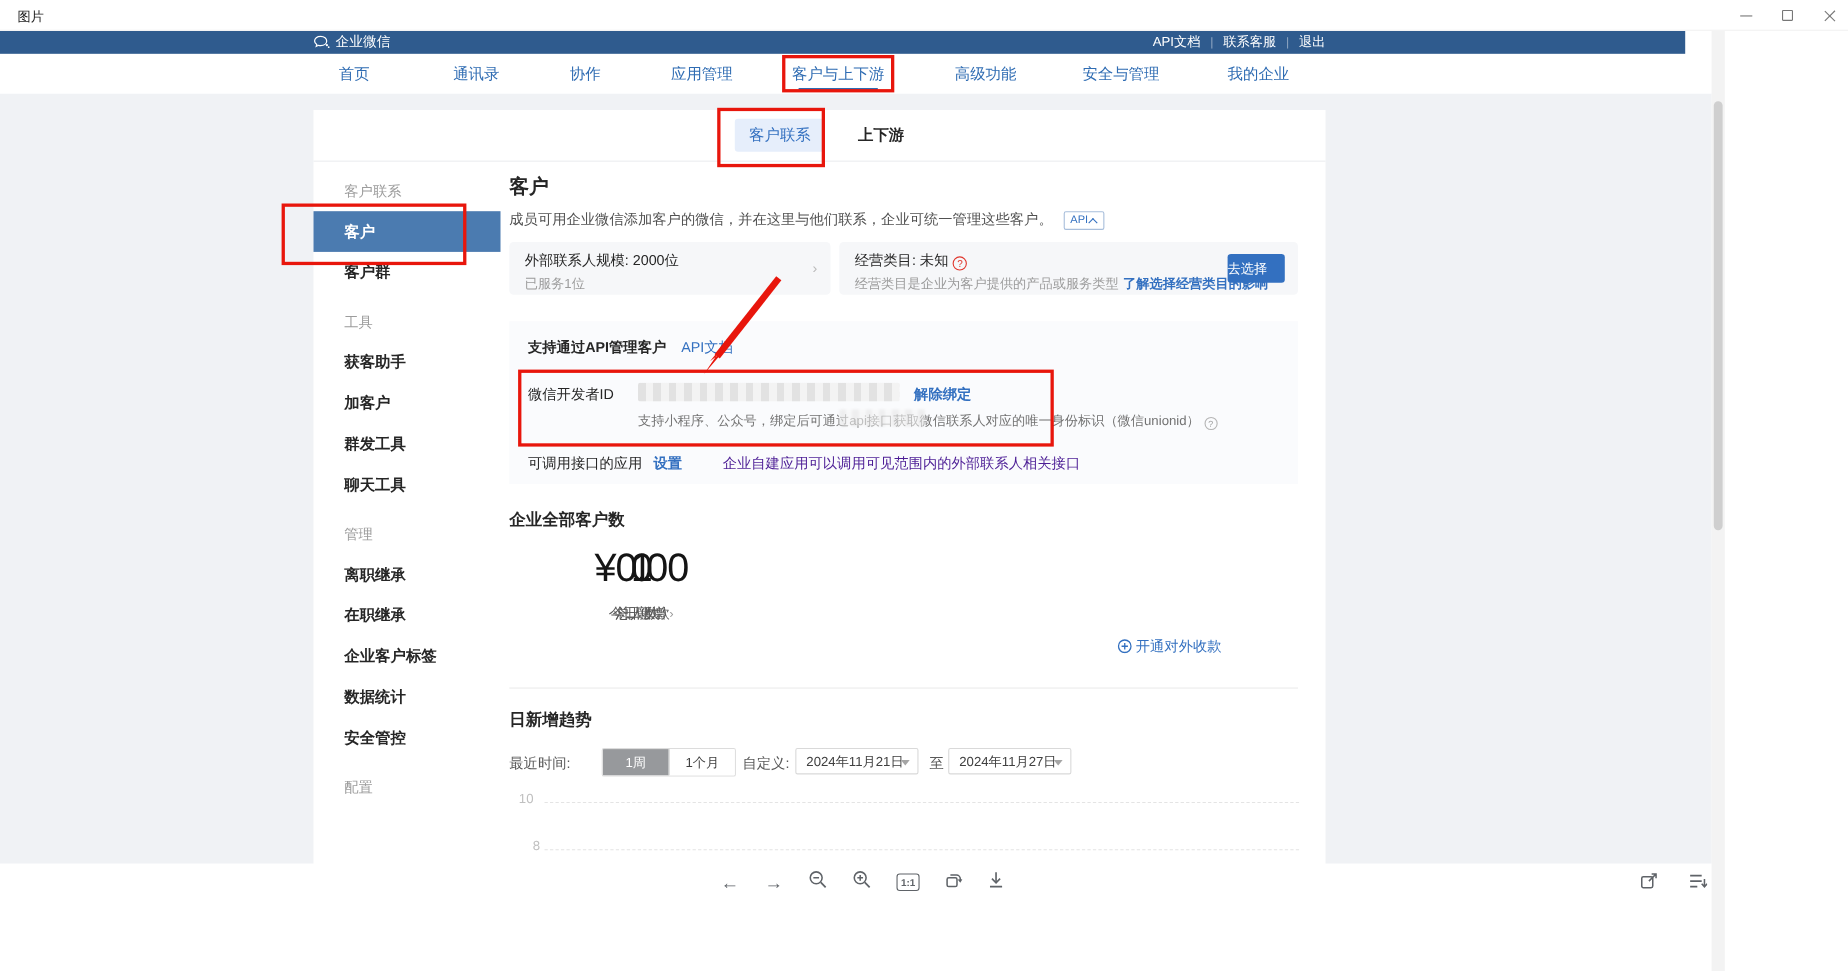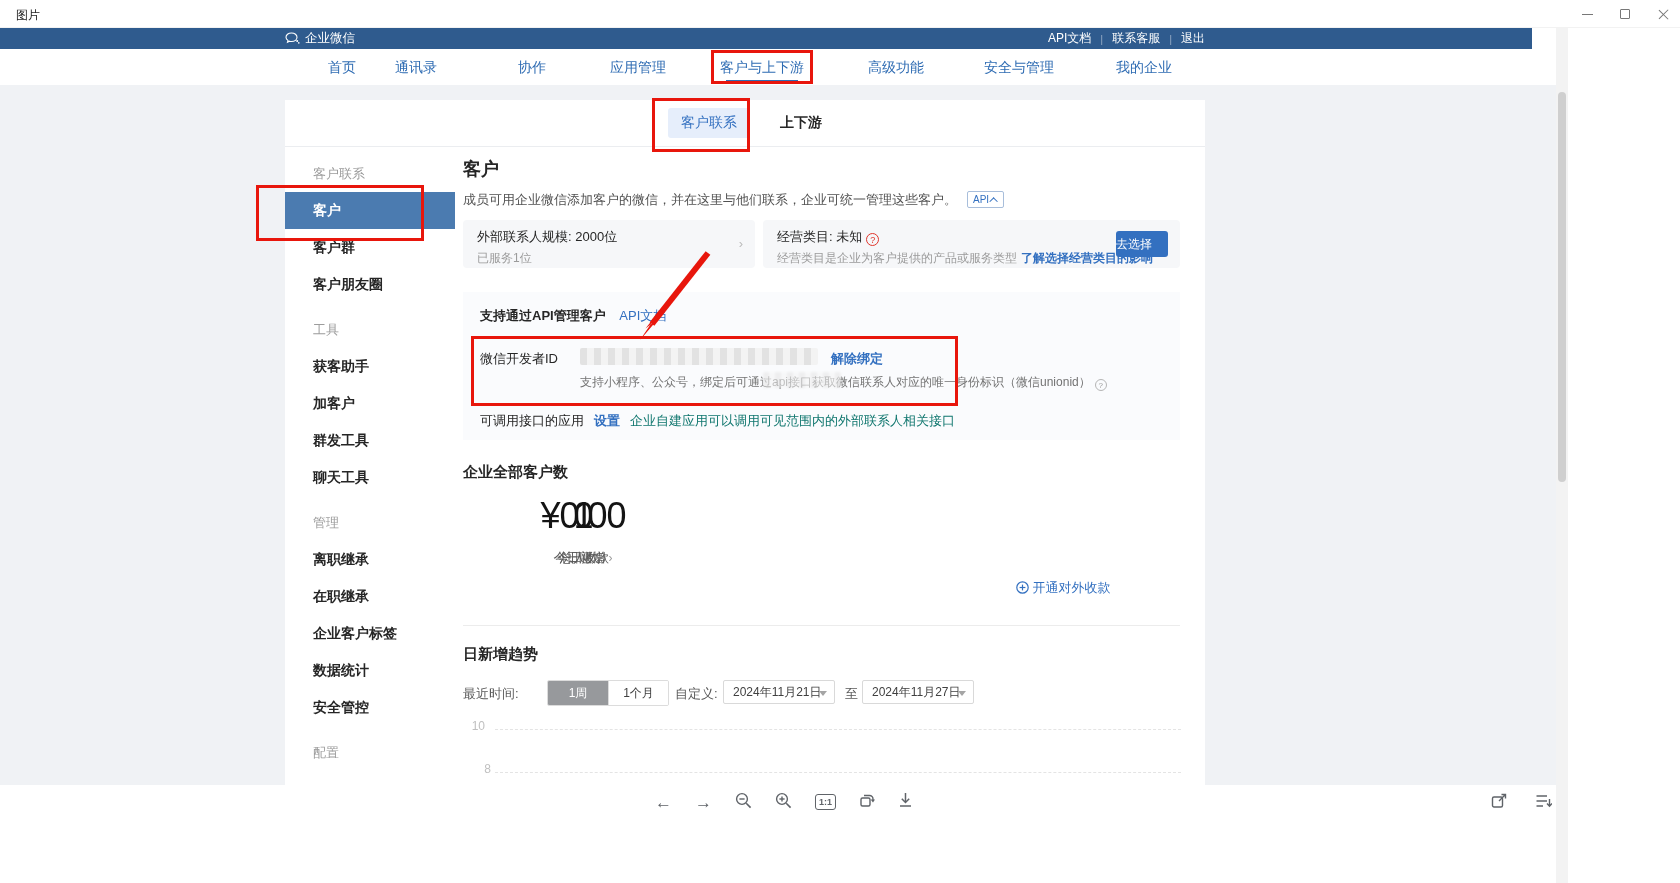--- a/index.html
+++ b/index.html
@@ -23,21 +23,21 @@
   
   .site-header { position:absolute; left:0; top:28px; width:1532px; height:21px; background:#2f5b8e; z-index:2; }
   .brand { position:absolute; left:285px; top:0; height:21px; display:flex; align-items:center; gap:5px; color:#fff; font-size:12.5px;font-family:Liberation Serif, serif; }
   .brand svg { display:block; }
   .header-links { position:absolute; right:327px; top:0; height:21px; display:flex; align-items:center; gap:9px; color:#fff; font-size:12px; }
   .hl-sep { color:rgba(255,255,255,.45); font-size:11px; }
 
   
   .nav { position:absolute; left:0; top:49px; width:1556px; height:36px; background:#fff; z-index:2; }
   .nav-tab { position:absolute; top:10px; transform:translateX(-50%); font-size:14px; color:#2f6cb3; white-space:nowrap; }
-  .nt0{left:342px}.nt1{left:416px}.nt2{left:532px}.nt3{left:638px}.nt4{left:762px}.nt5{left:896px}.nt6{left:1019px}.nt7{left:1144px}
+  .nt0{left:322px}.nt1{left:433px}.nt2{left:532px}.nt3{left:638px}.nt4{left:762px}.nt5{left:896px}.nt6{left:1019px}.nt7{left:1144px}
   .nav-underline { position:absolute; left:762px; top:31px; width:72px; height:3px; background:#2f6cb3; transform:translateX(-50%); }
 
   
   .page-bg { position:absolute; left:0; top:85px; width:1556px; height:727px; background:#f0f2f5; z-index:1; }
   .card { position:absolute; left:285px; top:15px; width:920px; height:712px; background:#fff; }
 
   .card-topbar { position:absolute; left:0; top:0; width:920px; height:47px; border-bottom:1px solid #ebedf0; display:flex; align-items:center; justify-content:center; gap:30px; }
   .subtab-pill { background:#e6eefb; color:#3370c0; font-size:14px; padding:6px 13px; border-radius:3px; }
   .subtab-plain { color:#262626; font-size:14px; font-weight:bold; }
 
@@ -73,21 +73,21 @@
   .blur-id { position:absolute; left:117px; top:56px; width:238px; height:17px; border-radius:2px;
     background: repeating-linear-gradient(90deg,#e2e2e2 0 7px,#f3f3f3 7px 14px),
                 repeating-linear-gradient(0deg,rgba(255,255,255,.55) 0 4px, rgba(205,205,205,.55) 4px 9px);
     filter:blur(.6px); }
   .ap-unbind { position:absolute; left:368px; top:58px; font-size:13px; color:#3370c0; font-weight:bold; }
   .ap-dev-note { position:absolute; left:117px; top:82px; font-size:12px; color:#737373; white-space:nowrap; }
   .blur-note { position:absolute; left:300px; top:80px; width:78px; height:16px; opacity:.6; border-radius:2px;
     background: repeating-linear-gradient(90deg,#e7e7e7 0 6px,#f6f6f6 6px 12px); filter:blur(.8px); }
   .ap-apps { position:absolute; left:17px; top:120px; font-size:13px; color:#262626; white-space:nowrap; }
   .ap-set { color:#3370c0; font-weight:bold; margin:0 10px; }
-  .ap-apps-note { color:#0f766e; }
+  .ap-apps-note { color:#4c1d95;margin-left:27px; }
 
   .stats-title { position:absolute; left:0; top:316px; font-size:15px; font-weight:bold; color:#262626; }
   .stat { position:absolute; top:348px; width:240px; text-align:center; }
   .st0{left:0}.st1{left:240}.st2{left:480}
   .stat-num { font-size:36px; color:#141414; letter-spacing:-1px; }
   .stat-label { margin-top:12px; font-size:13px; color:#595959; }
   .stat-chev { color:#9c9c9c; margin-left:3px; font-size:12px; }
   .pay-link { position:absolute; left:480px; top:432px; width:240px; text-align:center; color:#3370c0; font-size:13px; }
   .pay-link svg { vertical-align:-2px; margin-right:4px; }
 
@@ -153,21 +153,20 @@
 
     <div class="card-topbar">
       <span class="subtab-pill">客户联系</span>
       <span class="subtab-plain">上下游</span>
     </div>
 
     <div class="sidebar">
       <div class="sb-header">客户联系</div>
       <div class="sb-item active">客户</div>
       <div class="sb-item">客户群</div>
-      <div class="sb-item">客户朋友圈</div>
       <div class="sb-header">工具</div>
       <div class="sb-item">获客助手</div>
       <div class="sb-item">加客户</div>
       <div class="sb-item">群发工具</div>
       <div class="sb-item">聊天工具</div>
       <div class="sb-header">管理</div>
       <div class="sb-item">离职继承</div>
       <div class="sb-item">在职继承</div>
       <div class="sb-item">企业客户标签</div>
       <div class="sb-item">数据统计</div>

